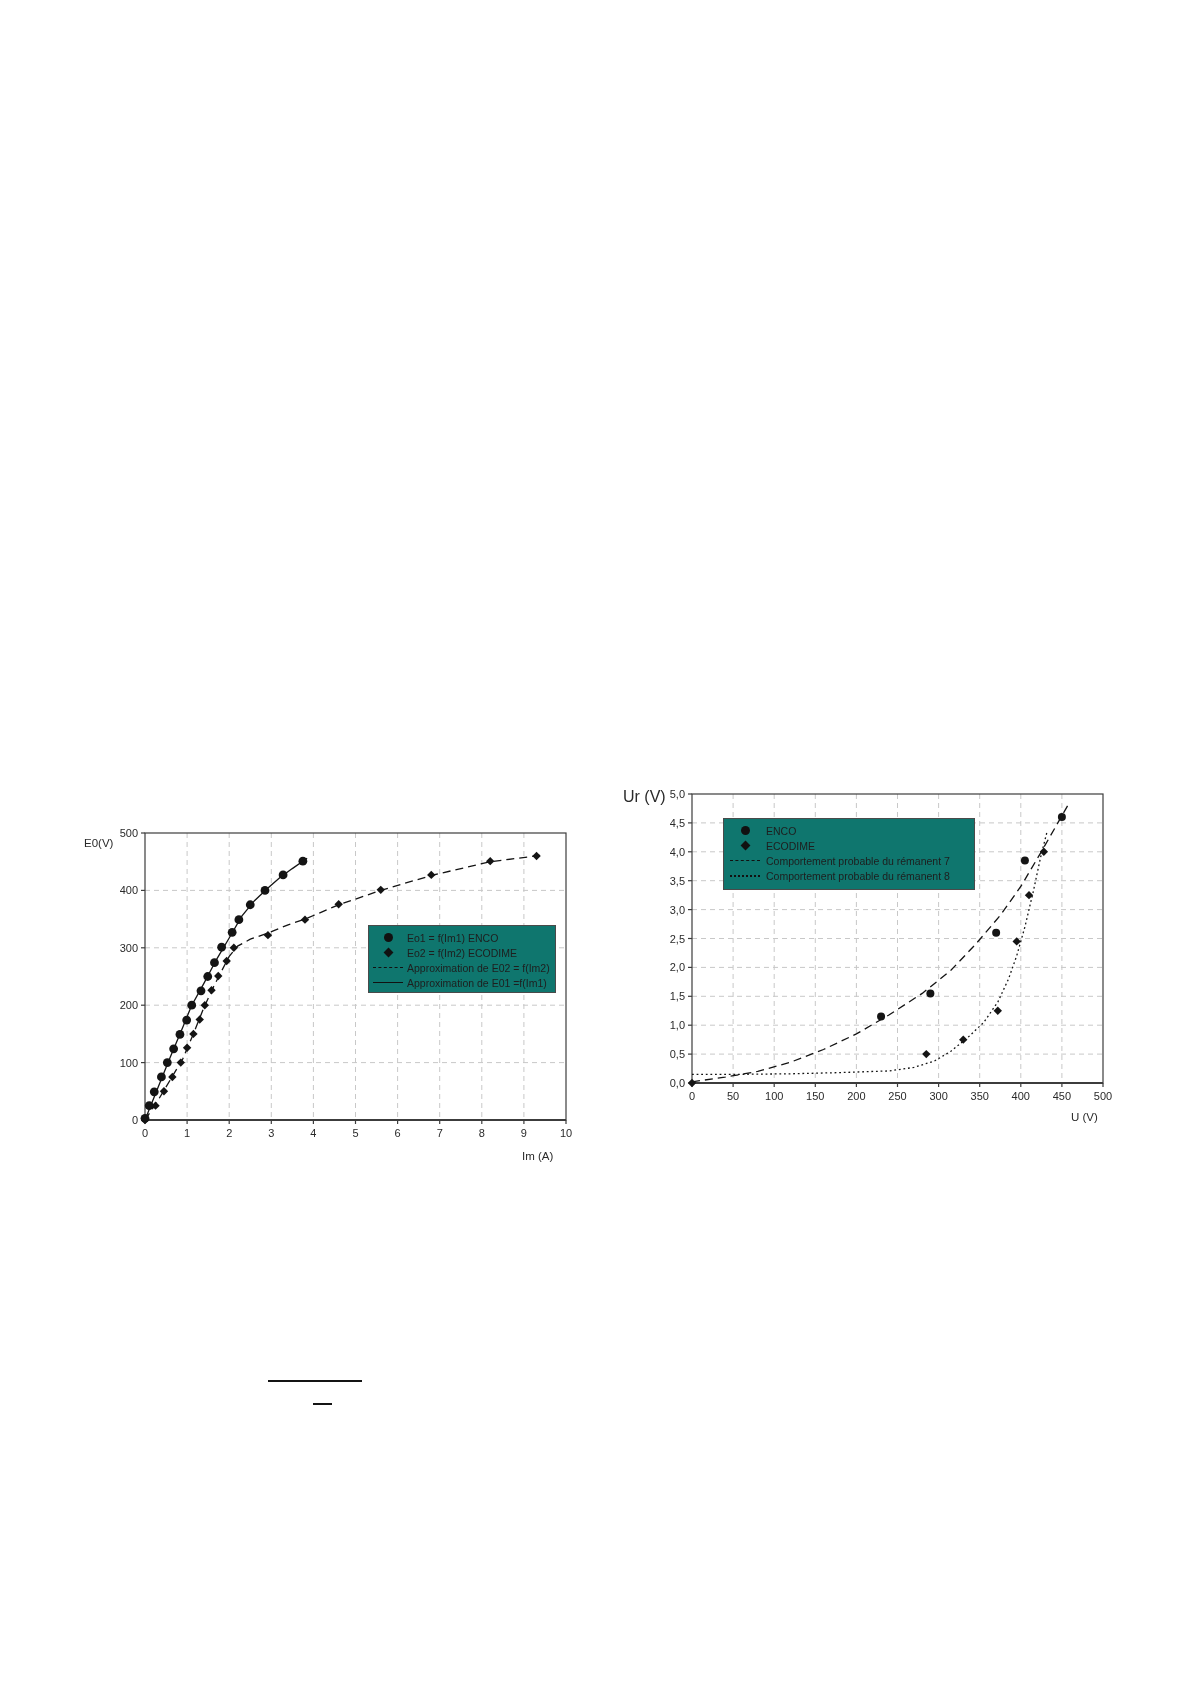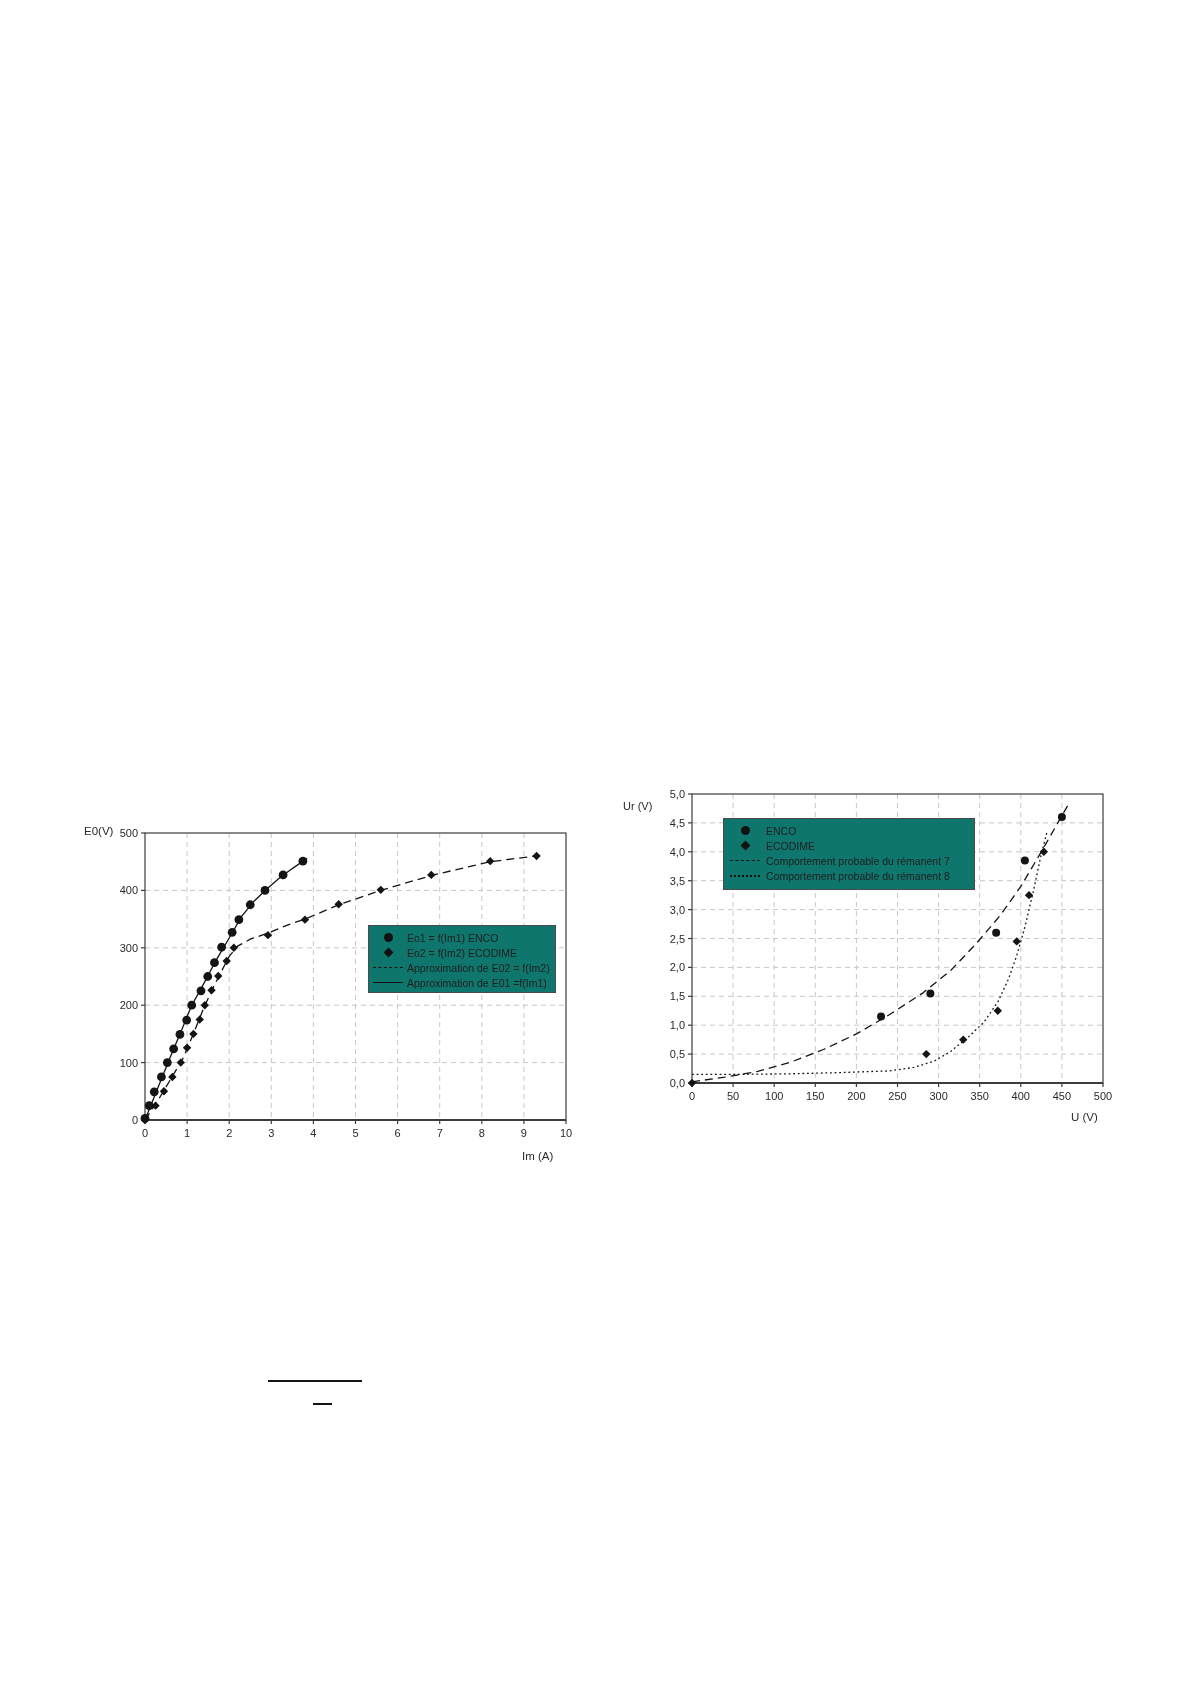--- a/index.html
+++ b/index.html
@@ -143,21 +143,21 @@
         <path d="M 146.674 136.802 L 150.874 141.00199999999998 L 146.674 145.20199999999997 L 142.47400000000002 141.00199999999998 Z" fill="#141414"></path>
         <path d="M 153.83100000000002 123.60000000000001 L 158.031 127.80000000000001 L 153.83100000000002 132 L 149.63100000000003 127.80000000000001 Z" fill="#141414"></path>
         <path d="M 187.932 110.972 L 192.13199999999998 115.172 L 187.932 119.372 L 183.732 115.172 Z" fill="#141414"></path>
         <path d="M 224.98 95.474 L 229.17999999999998 99.674 L 224.98 103.87400000000001 L 220.78 99.674 Z" fill="#141414"></path>
         <path d="M 258.65999999999997 79.97599999999998 L 262.85999999999996 84.17599999999999 L 258.65999999999997 88.37599999999999 L 254.45999999999998 84.17599999999999 Z" fill="#141414"></path>
         <path d="M 300.76 65.62599999999999 L 304.96 69.826 L 300.76 74.026 L 296.56 69.826 Z" fill="#141414"></path>
         <path d="M 351.28 50.70200000000001 L 355.47999999999996 54.902000000000015 L 351.28 59.10200000000002 L 347.08 54.902000000000015 Z" fill="#141414"></path>
         <path d="M 410.21999999999997 36.92599999999997 L 414.41999999999996 41.125999999999976 L 410.21999999999997 45.32599999999998 L 406.02 41.125999999999976 Z" fill="#141414"></path>
         <path d="M 456.53000000000003 31.75999999999998 L 460.73 35.95999999999998 L 456.53000000000003 40.15999999999998 L 452.33000000000004 35.95999999999998 Z" fill="#141414"></path>
       </svg>
-    <div class="axis-label" style="left:4px;top:5px;">E0(V)</div>
+    <div class="axis-label" style="left:4px;top:17px;">E0(V)</div>
     <div class="axis-label" style="left:442px;top:330px;">Im (A)</div>
     <div class="legend-box" id="chart1-legend" style="left:282px;top:105px;width:188px;height:68px;margin-left:6px;">
         <div class="legend-row">
           <span class="legend-sym" style="flex-basis: 38px;">
             <span class="sym-circle"></span>
           </span>
           <span class="legend-label">Eo1 = f(Im1)  ENCO</span>
         </div>
         <div class="legend-row">
           <span class="legend-sym" style="flex-basis: 38px;">
@@ -254,21 +254,21 @@
         <circle cx="409.91" cy="100.47" r="4" fill="#141414"></circle>
         <circle cx="446.90000000000003" cy="57.120000000000005" r="4" fill="#141414"></circle>
         <path d="M 77 318.8 L 81.2 323 L 77 327.2 L 72.8 323 Z" fill="#141414"></path>
         <path d="M 311.27 289.90000000000003 L 315.46999999999997 294.1 L 311.27 298.3 L 307.07 294.1 Z" fill="#141414"></path>
         <path d="M 348.26 275.45 L 352.46 279.65 L 348.26 283.84999999999997 L 344.06 279.65 Z" fill="#141414"></path>
         <path d="M 382.784 246.55 L 386.984 250.75 L 382.784 254.95 L 378.584 250.75 Z" fill="#141414"></path>
         <path d="M 401.69 177.19 L 405.89 181.39 L 401.69 185.58999999999997 L 397.49 181.39 Z" fill="#141414"></path>
         <path d="M 414.02 130.95000000000002 L 418.21999999999997 135.15 L 414.02 139.35 L 409.82 135.15 Z" fill="#141414"></path>
         <path d="M 428.816 87.59999999999998 L 433.01599999999996 91.79999999999998 L 428.816 95.99999999999999 L 424.616 91.79999999999998 Z" fill="#141414"></path>
       </svg>
-    <div class="axis-label" style="left:8px;top:28px;font-size:11px;margin-top:12px;">Ur (V)</div>
+    <div class="axis-label" style="left:8px;top:28px;font-size:16px;">Ur (V)</div>
     <div class="axis-label" style="left:456px;top:351px;">U (V)</div>
     <div class="legend-box" id="chart2-legend" style="left:108px;top:58px;width:252px;height:72px;">
         <div class="legend-row">
           <span class="legend-sym" style="flex-basis: 42px;">
             <span class="sym-circle"></span>
           </span>
           <span class="legend-label">ENCO</span>
         </div>
         <div class="legend-row">
           <span class="legend-sym" style="flex-basis: 42px;">

